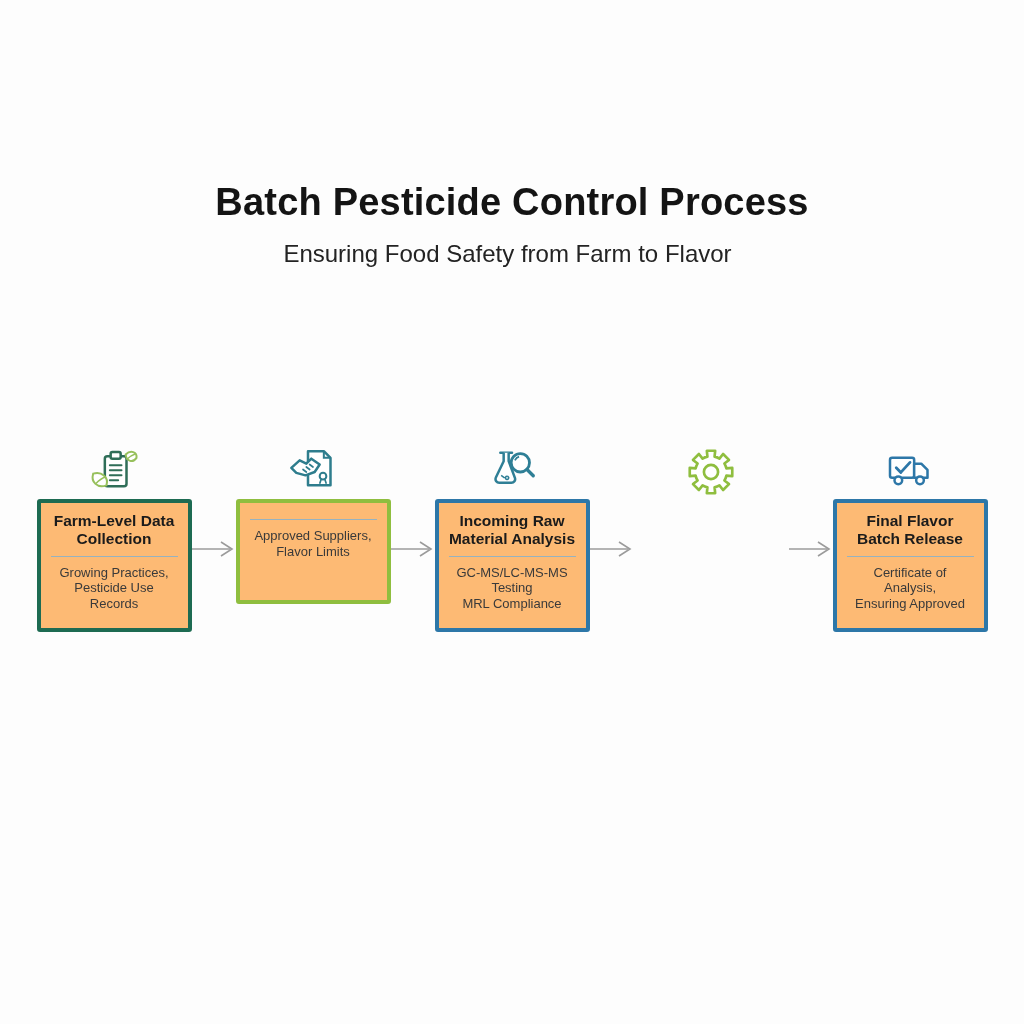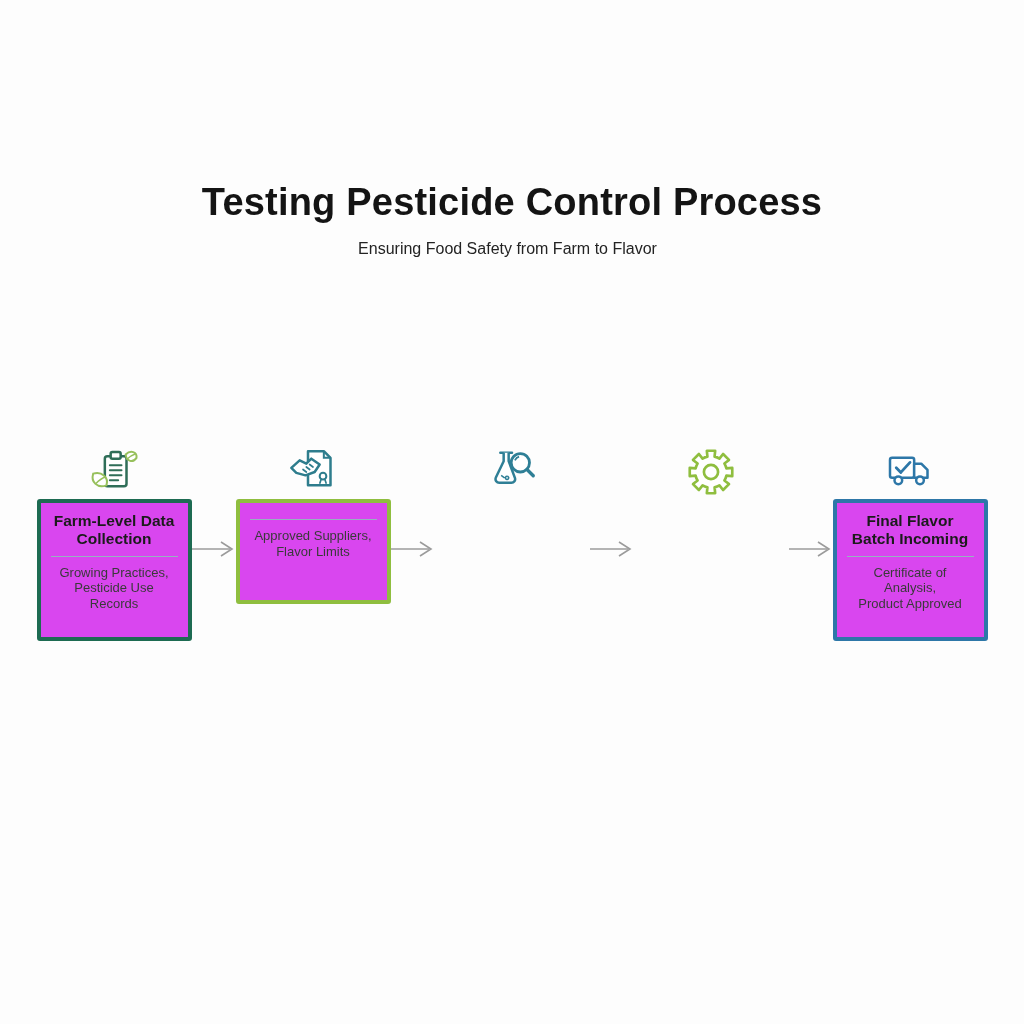--- a/index.html
+++ b/index.html
@@ -18,21 +18,21 @@
   h1{
     margin:0;
     font-size:38px;
     font-weight:bold;
     letter-spacing:.2px;
     color:#141414;
     line-height:1.05;
   }
   .subtitle{
     margin:17px 9px 0 0;
-    font-size:16px;
+    font-size:24px;
     font-weight:400;
     color:#232323;
   }
 
   
   .flow{
     position:absolute;
     top:443px; left:0; right:0;
     display:flex;
     justify-content:center;
@@ -49,24 +49,24 @@
     display:flex;
     align-items:flex-end;
     justify-content:center;
     margin-bottom:2px;
   }
   .icon svg{display:block;}
   .box{
     box-sizing:border-box;
     width:155px;
     min-height:105px;
-    background:#d946ef;
+    background:#fdba74;
     border:4px solid #888;
     border-radius:3px;
-    padding:9px 3px 17px 3px;
+    padding:9px 3px 8px 3px;
     text-align:center;
   }
   .accent-darkgreen .box{border-color:#1d6b52;}
   .accent-lime      .box{border-color:#8fbe3f;}
   .accent-blue      .box{border-color:#2d77a8;}
 
   .step-title{
     margin:0;
     font-size:15.5px;
     font-weight:bold;
@@ -93,21 +93,21 @@
     margin-top:97px;
   }
   .arrow svg{display:block;}
 </style>
 </head>
 <body>
 
 <main class="canvas">
 
   <header>
-    <h1>Testing Pesticide Control Process</h1>
+    <h1>Batch Pesticide Control Process</h1>
     <p class="subtitle">Ensuring Food Safety from Farm to Flavor</p>
   </header>
 
   <section class="flow">
 
     <div class="step accent-darkgreen">
       <div class="icon">
         <svg width="50" height="50" viewBox="0 0 60 60" fill="none">
           <rect x="19" y="11" width="26" height="36" rx="3" stroke="#2f6e58" stroke-width="3" fill="#fff"></rect>
           <rect x="26" y="6" width="12" height="8" rx="2" stroke="#2f6e58" stroke-width="3" fill="#fff"></rect>
@@ -163,20 +163,27 @@
       <div class="icon">
         <svg width="50" height="50" viewBox="0 0 60 60" fill="none">
           <path d="M16 7 h14" stroke="#2f7f96" stroke-width="3" stroke-linecap="round"></path>
           <path d="M20 7 v10 L10.5 37 a4.5 4.5 0 0 0 4.2 6 h14.6 a4.5 4.5 0 0 0 4.2 -6 L26 17 V7" stroke="#2f7f96" stroke-width="3" fill="#fff" stroke-linejoin="round"></path>
           <path d="M17 34 l4 3 M24 35 a2 2 0 1 0 .1 0" stroke="#2f7f96" stroke-width="1.8"></path>
           <circle cx="40" cy="19" r="11" stroke="#2f7f96" stroke-width="3.4" fill="#fff"></circle>
           <path d="M33.5 16 a8 8 0 0 1 5 -4.5" stroke="#2f7f96" stroke-width="2"></path>
           <path d="M48 27 l7.5 7.5" stroke="#2f7f96" stroke-width="4" stroke-linecap="round"></path>
         </svg>
       </div>
+      <div class="box">
+        <h2 class="step-title">Incoming Raw
+Material Analysis</h2>
+        <div class="divider"></div>
+        <p class="step-sub">GC-MS/LC-MS-MS Testing
+MRL Compliance</p>
+      </div>
     </div>
 
     <div class="arrow">
       <svg width="44" height="18" viewBox="0 0 44 18" fill="none">
         <path d="M0 9 H38" stroke="#9b9b9b" stroke-width="1.6"></path>
         <path d="M29 2 L40 9 L29 16" stroke="#9b9b9b" stroke-width="1.6" fill="none"></path>
       </svg>
     </div>
 
     <div class="step accent-lime">
@@ -200,21 +207,21 @@
         <svg width="52" height="50" viewBox="0 0 62 60" fill="none">
           <rect x="7" y="13" width="29" height="24" rx="2.5" stroke="#2d77a8" stroke-width="3" fill="#fff"></rect>
           <path d="M14.5 25 l5.5 5.5 L31 18.5" stroke="#2d77a8" stroke-width="3.4" stroke-linecap="round" stroke-linejoin="round" fill="none"></path>
           <path d="M36 20 h8.5 l7.5 7.5 V37 h-16 z" stroke="#2d77a8" stroke-width="3" fill="#fff" stroke-linejoin="round"></path>
           <circle cx="17" cy="40" r="4.6" stroke="#2d77a8" stroke-width="3" fill="#fff"></circle>
           <circle cx="43" cy="40" r="4.6" stroke="#2d77a8" stroke-width="3" fill="#fff"></circle>
         </svg>
       </div>
       <div class="box">
         <h2 class="step-title">Final Flavor
-Batch Incoming</h2>
+Batch Release</h2>
         <div class="divider"></div>
         <p class="step-sub">Certificate of Analysis,
-Product Approved</p>
+Ensuring Approved</p>
       </div>
     </div>
 
   </section>
 </main>
 
 </body></html>

